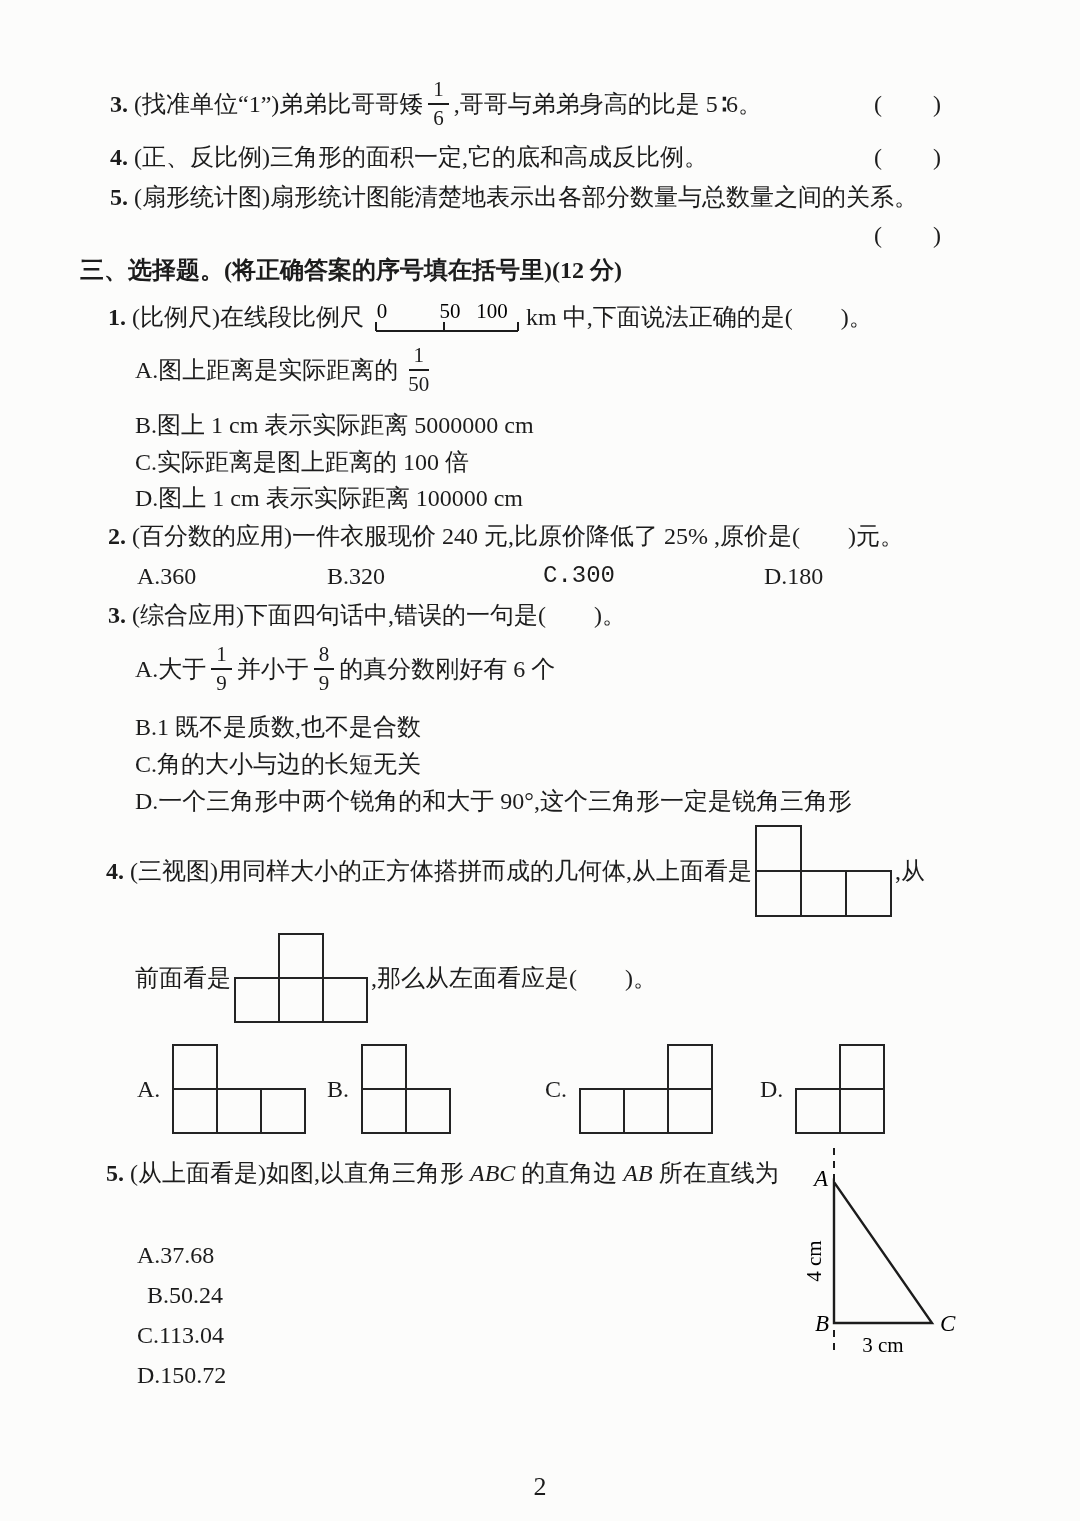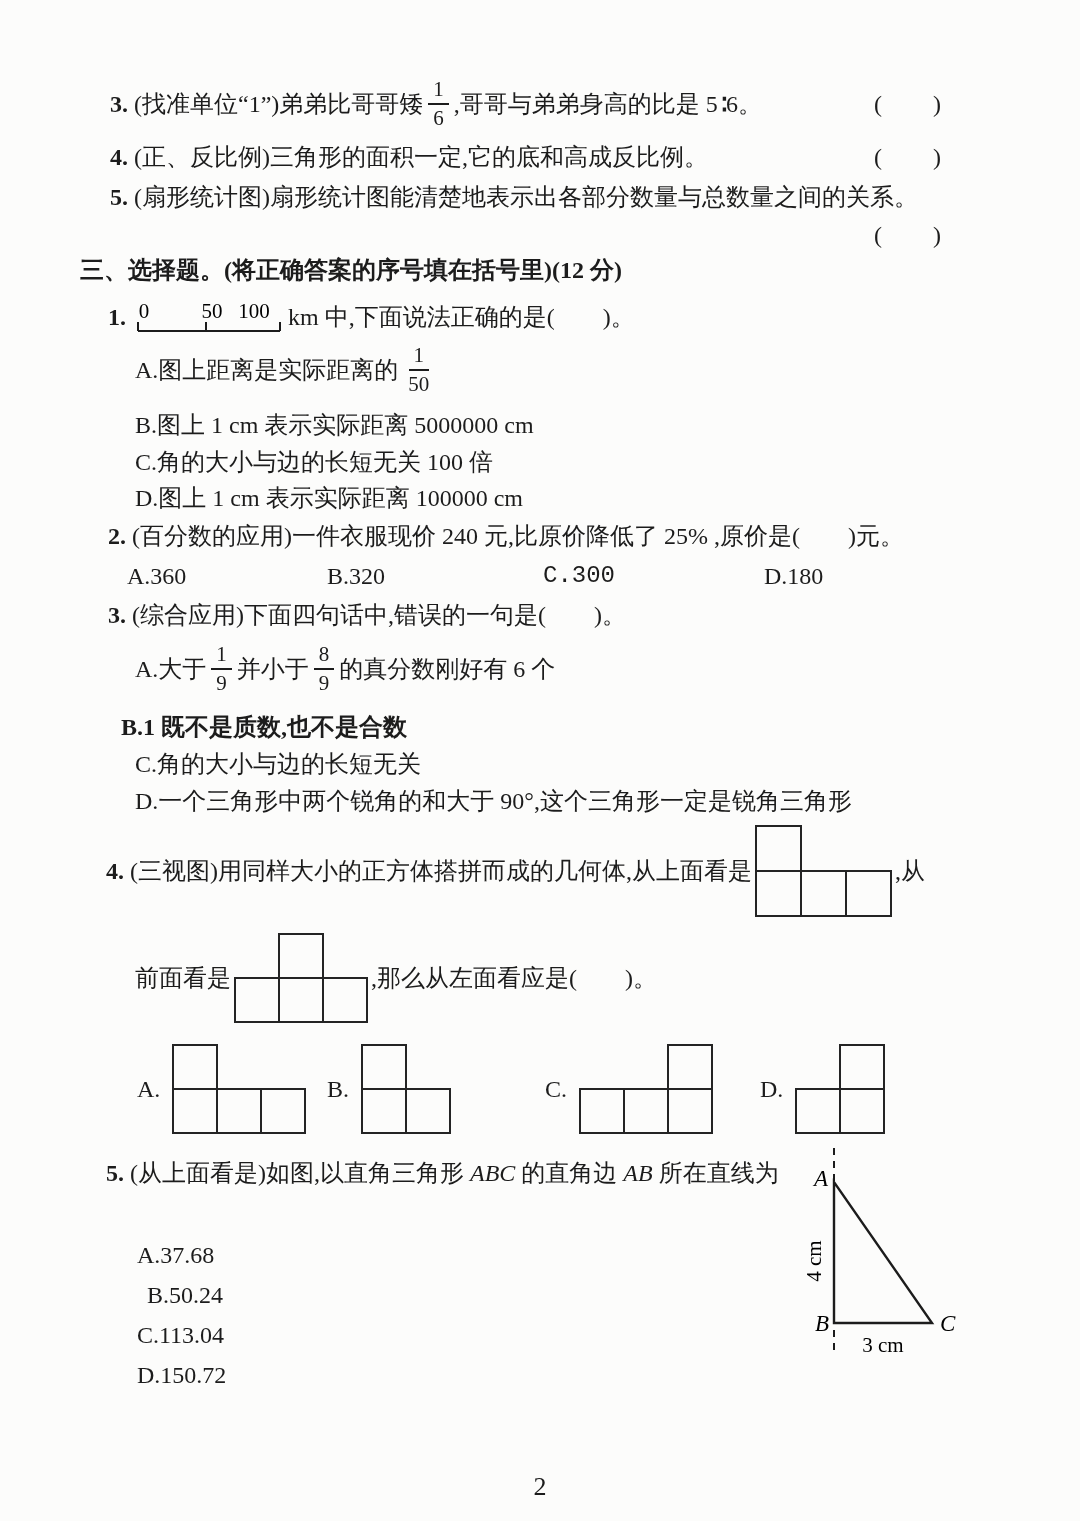--- a/index.html
+++ b/index.html
@@ -42,50 +42,50 @@
   <span class="bracket" style="left:874px; top:142px;">(　　)</span>
 
   <div class="flexline" style="left:110px; top:181px; height:32px;">
     <span class="qnum">5.</span><span>(扇形统计图)扇形统计图能清楚地表示出各部分数量与总数量之间的关系。</span>
   </div>
   <span class="bracket" style="left:874px; top:220px;">(　　)</span>
 
   <div class="line" style="left:80px; top:255px; font-weight:bold;">三、选择题。(将正确答案的序号填在括号里)(12 分)</div>
 
   <div class="flexline" style="left:108px; top:293px; height:48px;">
-    <span class="qnum">1.</span><svg class="scalebar" width="152" height="46" viewBox="0 0 152 46">
+    <span class="qnum">1.</span><span>(比例尺)在线段比例尺 </span><svg class="scalebar" width="152" height="46" viewBox="0 0 152 46">
       <text x="10" y="24" font-size="21" text-anchor="middle">0</text>
       <text x="78" y="24" font-size="21" text-anchor="middle">50</text>
       <text x="120" y="24" font-size="21" text-anchor="middle">100</text>
       <path d="M4,37 H146 M4,28 V37 M72,28 V37 M146,28 V37" stroke="#1c1c1c" stroke-width="2" fill="none"></path>
     </svg><span>km</span><span> 中,下面说法正确的是(　　)。</span>
   </div>
 
   <div class="flexline" style="left:135px; top:341px; height:58px;">
     <span>A.</span><span>图上距离是实际距离的</span><span class="frac"><span class="fn">1</span><span class="fd">50</span></span>
   </div>
   <div class="line" style="left:135px; top:410px;">B.图上 1 cm 表示实际距离 5000000 cm</div>
-  <div class="line" style="left:135px; top:447px;">C.角的大小与边的长短无关 100 倍</div>
+  <div class="line" style="left:135px; top:447px;">C.实际距离是图上距离的 100 倍</div>
   <div class="line" style="left:135px; top:483px;">D.图上 1 cm 表示实际距离 100000 cm</div>
 
   <div class="flexline" style="left:108px; top:520px; height:32px;">
     <span class="qnum">2.</span><span>(百分数的应用)一件衣服现价 240 元,比原价降低了 25% ,原价是(　　)元。</span>
   </div>
-  <span class="line" style="left:127px; top:561px;">A.360</span>
+  <span class="line" style="left:137px; top:561px;">A.360</span>
   <span class="line" style="left:327px; top:561px;">B.320</span>
   <span class="line" style="left:543px; top:561px;font-family:Liberation Mono, monospace;">C.300</span>
   <span class="line" style="left:764px; top:561px;">D.180</span>
 
   <div class="flexline" style="left:108px; top:599px; height:32px;">
     <span class="qnum">3.</span><span>(综合应用)下面四句话中,错误的一句是(　　)。</span>
   </div>
   <div class="flexline" style="left:135px; top:638px; height:62px;">
     <span>A.</span><span>大于</span><span class="frac"><span class="fn">1</span><span class="fd">9</span></span><span>并小于</span><span class="frac"><span class="fn">8</span><span class="fd">9</span></span><span>的真分数刚好有 6 个</span>
   </div>
-  <div class="line" style="left:121px; top:712px;font-weight:bold;">B.1 既不是质数,也不是合数</div>
+  <div class="line" style="left:135px; top:712px;">B.1 既不是质数,也不是合数</div>
   <div class="line" style="left:135px; top:749px;text-align:right;">C.角的大小与边的长短无关</div>
   <div class="line" style="left:135px; top:786px;">D.一个三角形中两个锐角的和大于 90°,这个三角形一定是锐角三角形</div>
 
   <div class="flexline" style="left:106px; top:823px; height:96px;">
     <span class="qnum">4.</span><span>(三视图)用同样大小的正方体搭拼而成的几何体,从上面看是</span><span class="grid" style="width: 137px; height: 92px;"><div class="cell" style="left: 0px; top: 0px; width: 47px; height: 47px;"></div><div class="cell" style="left: 0px; top: 45px; width: 47px; height: 47px;"></div><div class="cell" style="left: 45px; top: 45px; width: 47px; height: 47px;"></div><div class="cell" style="left: 90px; top: 45px; width: 47px; height: 47px;"></div></span><span>,从</span>
   </div>
   <div class="flexline" style="left:135px; top:930px; height:96px;">
     <span>前面看是</span><span class="grid" style="width: 134px; height: 90px;"><div class="cell" style="left: 44px; top: 0px; width: 46px; height: 46px;"></div><div class="cell" style="left: 0px; top: 44px; width: 46px; height: 46px;"></div><div class="cell" style="left: 44px; top: 44px; width: 46px; height: 46px;"></div><div class="cell" style="left: 88px; top: 44px; width: 46px; height: 46px;"></div></span><span>,那么从左面看应是(　　)。</span>
   </div>
 

